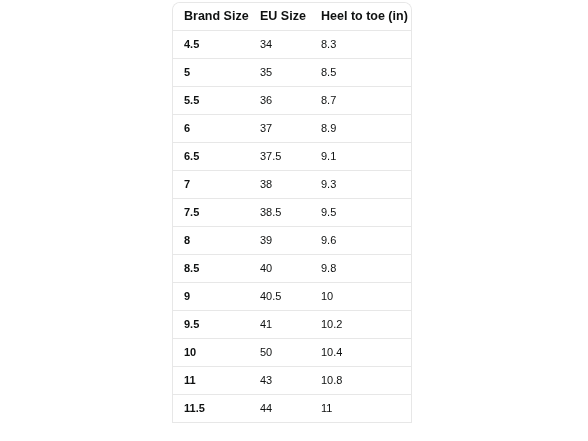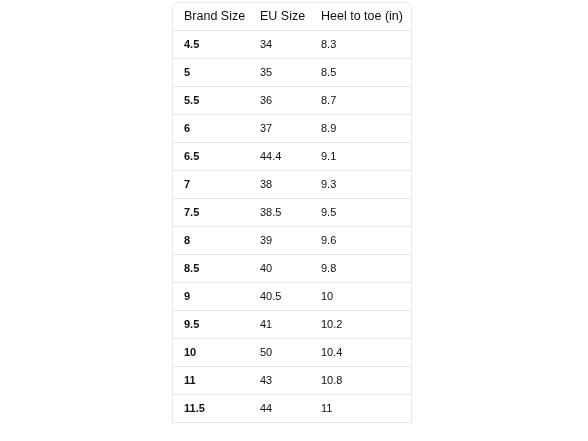--- a/index.html
+++ b/index.html
@@ -58,21 +58,21 @@
     overflow: hidden;
   }
 
   
   col.col-brand { width: 76px; }
   col.col-eu    { width: 61px; }
   col.col-heel  { width: 103px; }
 
   
   table.chart-table thead th {
-    font-weight: normal;
+    font-weight: bold;
     font-size: 12.5px;
     color: #0f1111;
     height: 27px;
     line-height: 27px;
   }
 
   
   table.chart-table tbody td.cell-brand {
     font-weight: bold;
   }
@@ -121,21 +121,21 @@
         </tr>
 
         <tr>
           <td class="cell-brand">6</td>
           <td class="cell-eu">37</td>
           <td class="cell-heel">8.9</td>
         </tr>
 
         <tr>
           <td class="cell-brand">6.5</td>
-          <td class="cell-eu">44.4</td>
+          <td class="cell-eu">37.5</td>
           <td class="cell-heel">9.1</td>
         </tr>
 
         <tr>
           <td class="cell-brand">7</td>
           <td class="cell-eu">38</td>
           <td class="cell-heel">9.3</td>
         </tr>
 
         <tr>

